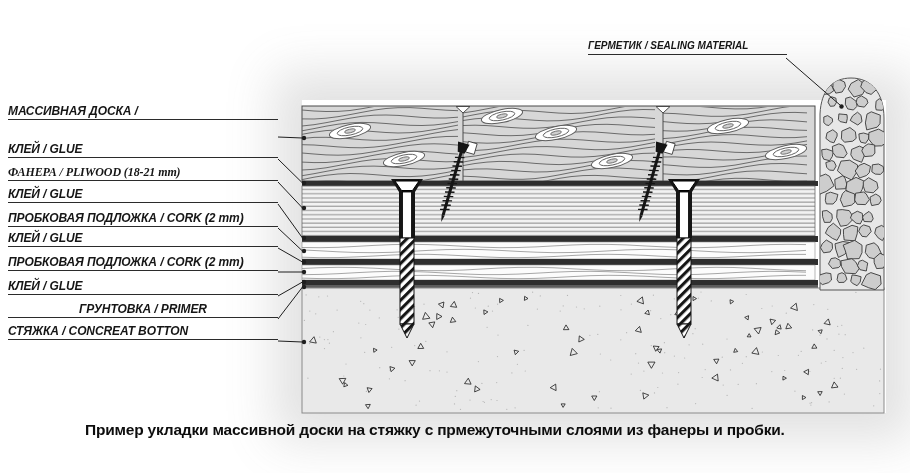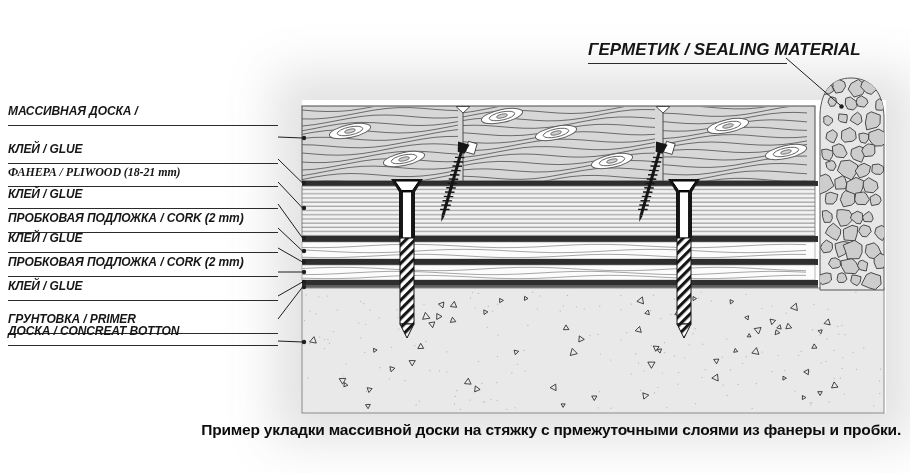--- a/index.html
+++ b/index.html
@@ -4,26 +4,26 @@
 <style>
   html,body{margin:0;padding:0}
   body{width:910px;height:473px;position:relative;background:#ffffff;overflow:hidden;
        font-family:"Liberation Sans",sans-serif}
   .halo{position:absolute;left:302px;top:100px;width:584px;height:313px;
         box-shadow:0 0 46px 28px rgba(110,110,110,.20)}
   #svgwrap{position:absolute;left:0;top:0;width:910px;height:473px}
   #svgwrap svg{position:absolute;left:0;top:0}
   .label{position:absolute;left:8px;width:270px;font-weight:bold;font-style:italic;
          font-size:12px;letter-spacing:-.1px;line-height:14px;color:#161616;
-         border-bottom:1.6px solid #2b2b2b;padding-bottom:7px;white-space:nowrap}
+         border-bottom:1.6px solid #2b2b2b;padding-bottom:1px;white-space:nowrap}
   .label .l2{padding-left:4px}
   .sealant-label{position:absolute;left:588px;top:40px;width:199px;font-weight:bold;
-         font-style:italic;font-size:17px;color:#161616;border-bottom:1.6px solid #2b2b2b;
+         font-style:italic;font-size:10px;color:#161616;border-bottom:1.6px solid #2b2b2b;
          padding-bottom:3px;white-space:nowrap}
-  .caption{position:absolute;left:85px;top:421px;width:816px;text-align:right;
+  .caption{position:absolute;left:85px;top:421px;width:816px;text-align:left;
          font-weight:bold;font-size:15.5px;letter-spacing:-.2px;color:#0d0d0d;white-space:nowrap}
 </style>
 </head>
 <body>
 
 <div class="stage">
   <div class="halo"></div>
   <div id="svgwrap">
       <svg width="910" height="473" viewBox="0 0 910 473" xmlns="http://www.w3.org/2000/svg">
         <defs>
@@ -561,22 +561,22 @@
       </div>
       <div class="label" style="top: 231px;">
         <div>КЛЕЙ / GLUE</div>
       </div>
       <div class="label" style="top: 255px;">
         <div>ПРОБКОВАЯ ПОДЛОЖКА / CORK (2 mm)</div>
       </div>
       <div class="label" style="top: 279px;">
         <div>КЛЕЙ / GLUE</div>
       </div>
-      <div class="label" style="top: 312px;">
+      <div class="label" style="top: 302px; text-align: center;">
         <div>ГРУНТОВКА / PRIMER</div>
       </div>
       <div class="label" style="top: 324px;">
-        <div>ДОСКА / CONCREAT BOTTON</div>
+        <div>СТЯЖКА / CONCREAT BOTTON</div>
       </div>
     </div>
   <div class="sealant-label">ГЕРМЕТИК / SEALING MATERIAL</div>
   <div class="caption">Пример укладки массивной доски на стяжку с прмежуточными слоями из фанеры и пробки.</div>
 </div>
 
 </body></html>

